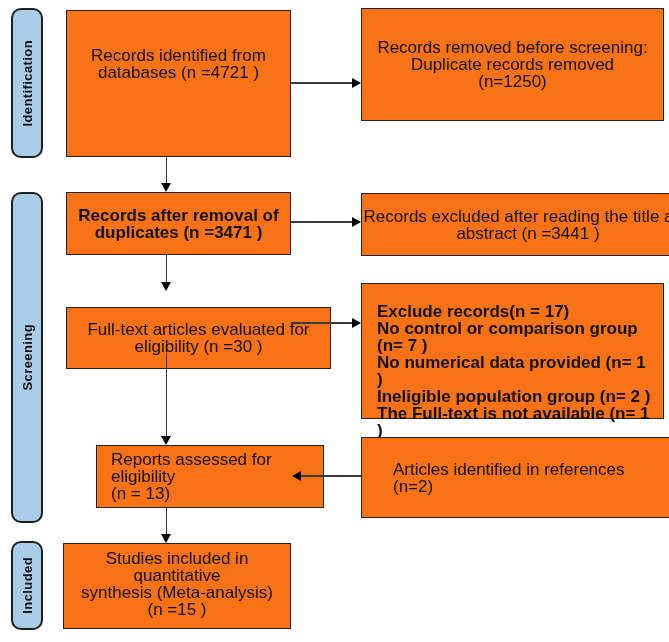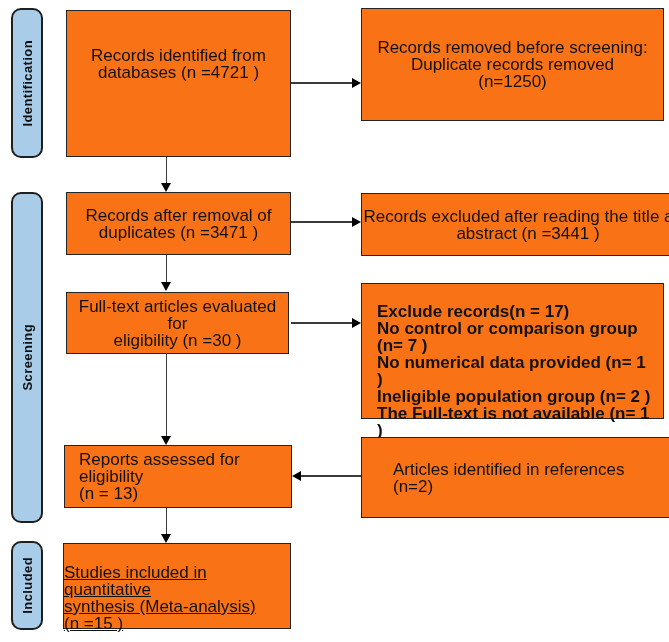--- a/index.html
+++ b/index.html
@@ -42,23 +42,23 @@
     border:1.5px solid var(--box-border);
     background:#f97316;
     box-sizing:border-box;
     display:flex;
     font-size:17px;line-height:17px;
     white-space:pre-line;
   }
   .tc{align-items:center;justify-content:center;text-align:center;}
   .b1{padding-bottom:40px;}
   .r3{align-items:flex-start;text-align:left;padding:19px 8px 0 15px;font-weight:bold;}
-  .b4{align-items:center;text-align:left;padding-left:14px;}
+  .b4{align-items:center;text-align:left;padding-left:14px;margin-left:32px;}
   .r4{align-items:center;text-align:left;padding-left:31px;}
-  .b5{justify-content:center;align-items:flex-start;padding-top:20px;text-decoration:underline;}
+  .b5{justify-content:center;align-items:flex-start;text-align:center;padding-top:6px;}
   
   .stem-v{position:absolute;width:1.5px;background:var(--arrow-color);}
   .stem-h{position:absolute;height:1.5px;background:var(--arrow-color);}
   .ah{position:absolute;width:0;height:0;}
   .ah-down{border-left:5.5px solid transparent;border-right:5.5px solid transparent;border-top:9px solid #000;}
   .ah-right{border-top:5.5px solid transparent;border-bottom:5.5px solid transparent;border-left:9px solid #000;}
   .ah-left{border-top:5.5px solid transparent;border-bottom:5.5px solid transparent;border-right:9px solid #000;}
 </style>
 </head>
 <body>
@@ -71,24 +71,24 @@
   <div class="stage" style="left:11px;top:192px;height:331px;">
     <span>Screening</span>
   </div>
   <div class="stage" style="left:11px;top:541px;height:89px;">
     <span>Included</span>
   </div>
 
   <div class="fbox tc b1" style="left:66px;top:10px;width:225px;height:147px;">Records identified from
 databases (n =4721 )</div>
 
-  <div class="fbox tc" style="left:66px;top:192px;width:225px;height:63px;">Records after removal of
+  <div class="fbox tc" style="left:66px;top:192px;width:225px;height:63px;font-weight:bold;">Records after removal of
 duplicates (n =3471 )</div>
 
-  <div class="fbox tc" style="left:66px;top:292px;width:223px;height:62px;">Full-text articles evaluated for
+  <div class="fbox tc" style="left:66px;top:307px;width:265px;height:62px;">Full-text articles evaluated for
 eligibility (n =30 )</div>
 
   <div class="fbox b4" style="left:64px;top:445px;width:228px;height:63px;">Reports assessed for eligibility
 (n = 13)</div>
 
   <div class="fbox b5" style="left:63px;top:543px;width:228px;height:86px;">Studies included in quantitative
 synthesis (Meta-analysis)
 (n =15 )</div>
 
   <div class="fbox tc" style="left:361px;top:8px;width:303px;height:113px;">Records removed before screening:

